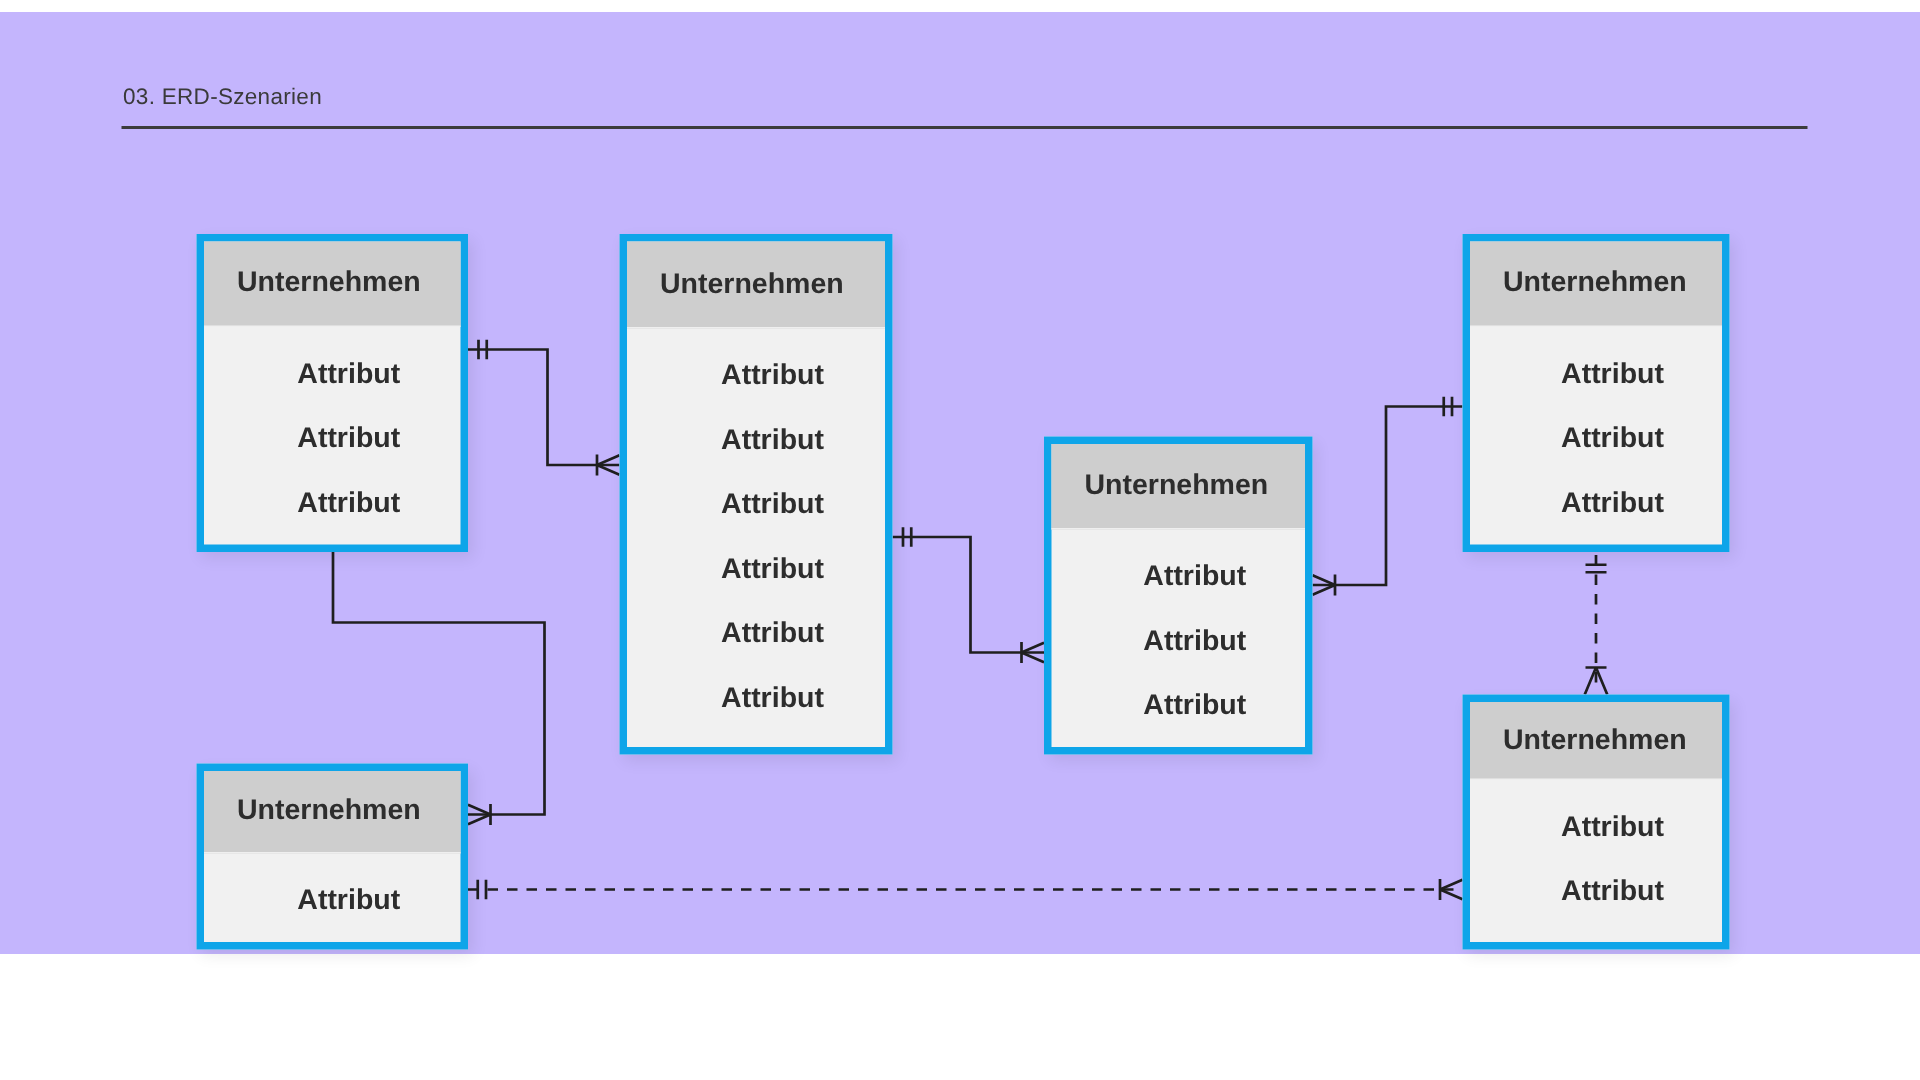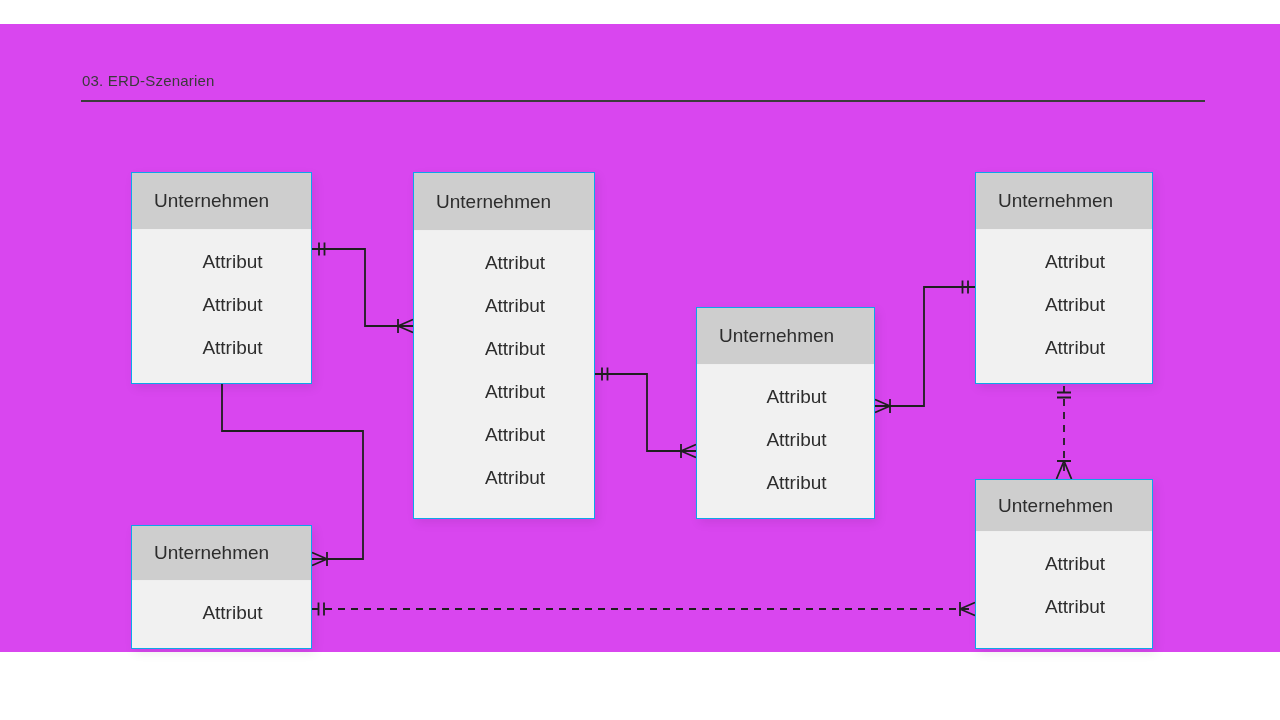--- a/index.html
+++ b/index.html
@@ -5,42 +5,43 @@
   * { margin: 0; padding: 0; box-sizing: border-box; }
   html, body { width: 1280px; height: 720px; }
   body {
     font-family: "Liberation Sans", "DejaVu Sans", sans-serif;
     background: #ffffff;
     position: relative;
     overflow: hidden;
   }
   .stage {
     position: absolute;
-    left: 0; top: 24px;
+    left: 0; top: 8px;
     width: 1280px; height: 628px;
-    background: #d946ef;
+    background: #c4b5fd;
   }
   .slide-title {
     position: absolute;
     left: 82px; top: 48px;
     font-size: 15px;
     color: #3a3a3a;
     letter-spacing: 0.2px;
   }
   .title-rule {
     position: absolute;
     left: 81px; top: 76px;
     width: 1124px; height: 0;
     border-top: 2px solid #3c3c3c;
   }
   .entity {
     position: absolute;
     background: #f1f1f1;
-    border: 1px solid #0ea5e9;
+    border: 5px solid #0ea5e9;
     box-shadow: 3px 4px 10px rgba(0,0,0,0.08);
+    font-weight: bold;
   }
   .entity-header {
     background: #cecece;
     border-bottom: 1px solid #efefef;
     padding-left: 22px;
     font-size: 19px;
     color: #2d2d2d;
     display: flex;
     align-items: center;
   }

